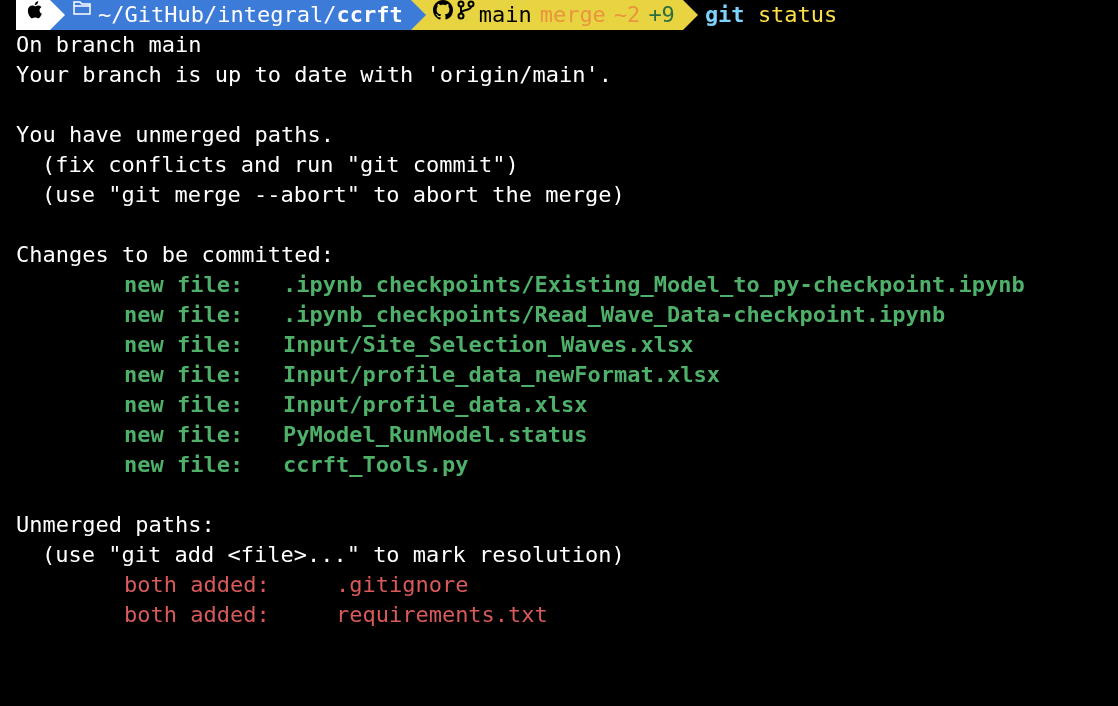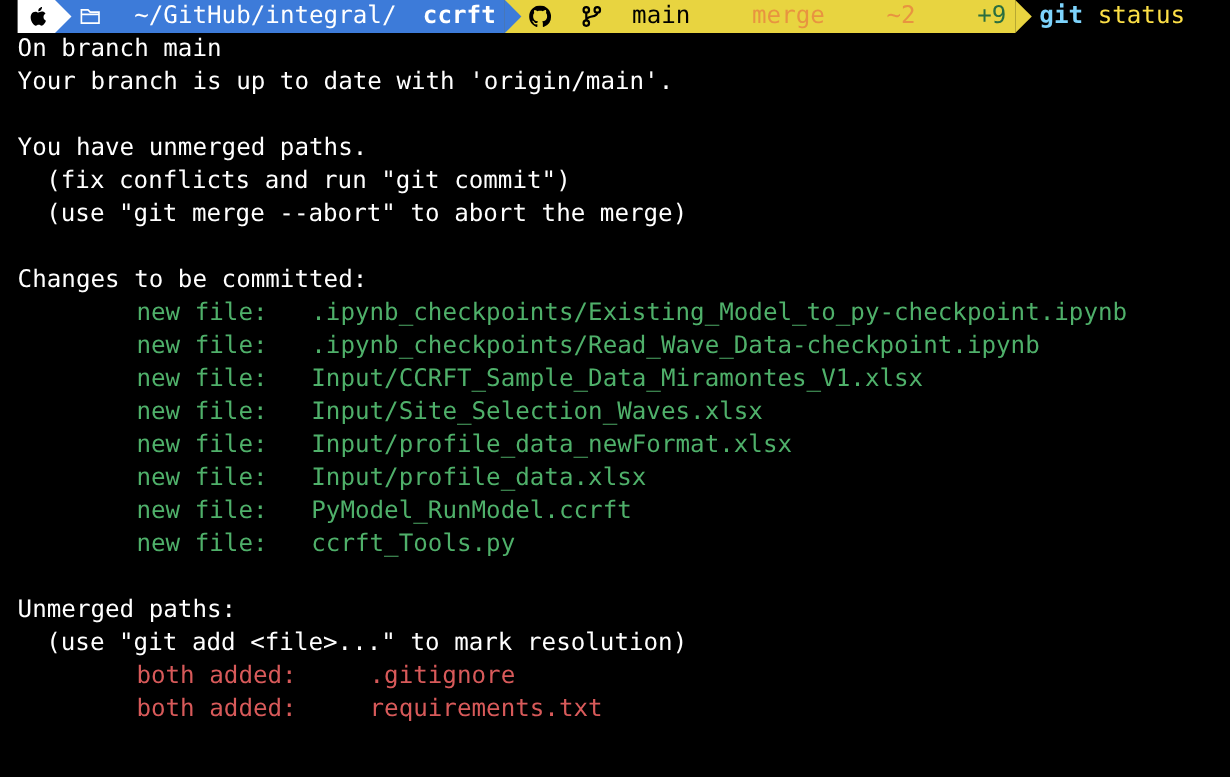--- a/index.html
+++ b/index.html
@@ -25,25 +25,23 @@
     .line {
       white-space: pre;
     }
     .prompt-line {
       display: flex;
       align-items: center;
       height: 30px;
     }
     .seg {
       display: inline-flex;
-      align-items: center;
       height: 30px;
       padding: 0 8px;
       position: relative;
-      gap: 24px;
     }
     .seg-white {
       background: #ffffff;
       color: #000000;
       padding-left: 10px;
       padding-right: 6px;
     }
     .seg-white::after {
       content: '';
       position: absolute;
@@ -85,20 +83,21 @@
       z-index: 2;
     }
     .cmd-area {
       padding-left: 22px;
     }
     .path-bold {
       font-weight: 700;
     }
     .green {
       color: #4fb06a;
+      font-weight: bold;
     }
     .red {
       color: #d85a5a;
     }
     .orange {
       color: #e89440;
     }
     .dark-green {
       color: #2a6e3f;
     }
@@ -169,25 +168,24 @@
   <div class="line"> </div>
   <div class="line">You have unmerged paths.</div>
   <div class="line indent-small">(fix conflicts and run "git commit")</div>
   <div class="line indent-small">(use "git merge --abort" to abort the merge)</div>
   <div class="line"> </div>
   <div class="line">Changes to be committed:</div>
 
   <div id="new-files-container">
       <div class="line indent green"><span>new file:   </span><span>.ipynb_checkpoints/Existing_Model_to_py-checkpoint.ipynb</span></div>
       <div class="line indent green"><span>new file:   </span><span>.ipynb_checkpoints/Read_Wave_Data-checkpoint.ipynb</span></div>
-      <div class="line indent green"><span>new file:   </span><span>Input/CCRFT_Sample_Data_Miramontes_V1.xlsx</span></div>
       <div class="line indent green"><span>new file:   </span><span>Input/Site_Selection_Waves.xlsx</span></div>
       <div class="line indent green"><span>new file:   </span><span>Input/profile_data_newFormat.xlsx</span></div>
       <div class="line indent green"><span>new file:   </span><span>Input/profile_data.xlsx</span></div>
-      <div class="line indent green"><span>new file:   </span><span>PyModel_RunModel.ccrft</span></div>
+      <div class="line indent green"><span>new file:   </span><span>PyModel_RunModel.status</span></div>
       <div class="line indent green"><span>new file:   </span><span>ccrft_Tools.py</span></div>
     </div>
 
   <div class="line"> </div>
   <div class="line">Unmerged paths:</div>
   <div class="line indent-small">(use "git add &lt;file&gt;..." to mark resolution)</div>
 
   <div id="both-added-container">
       <div class="line indent red"><span>both added:     </span><span>.gitignore</span></div>
       <div class="line indent red"><span>both added:     </span><span>requirements.txt</span></div>

